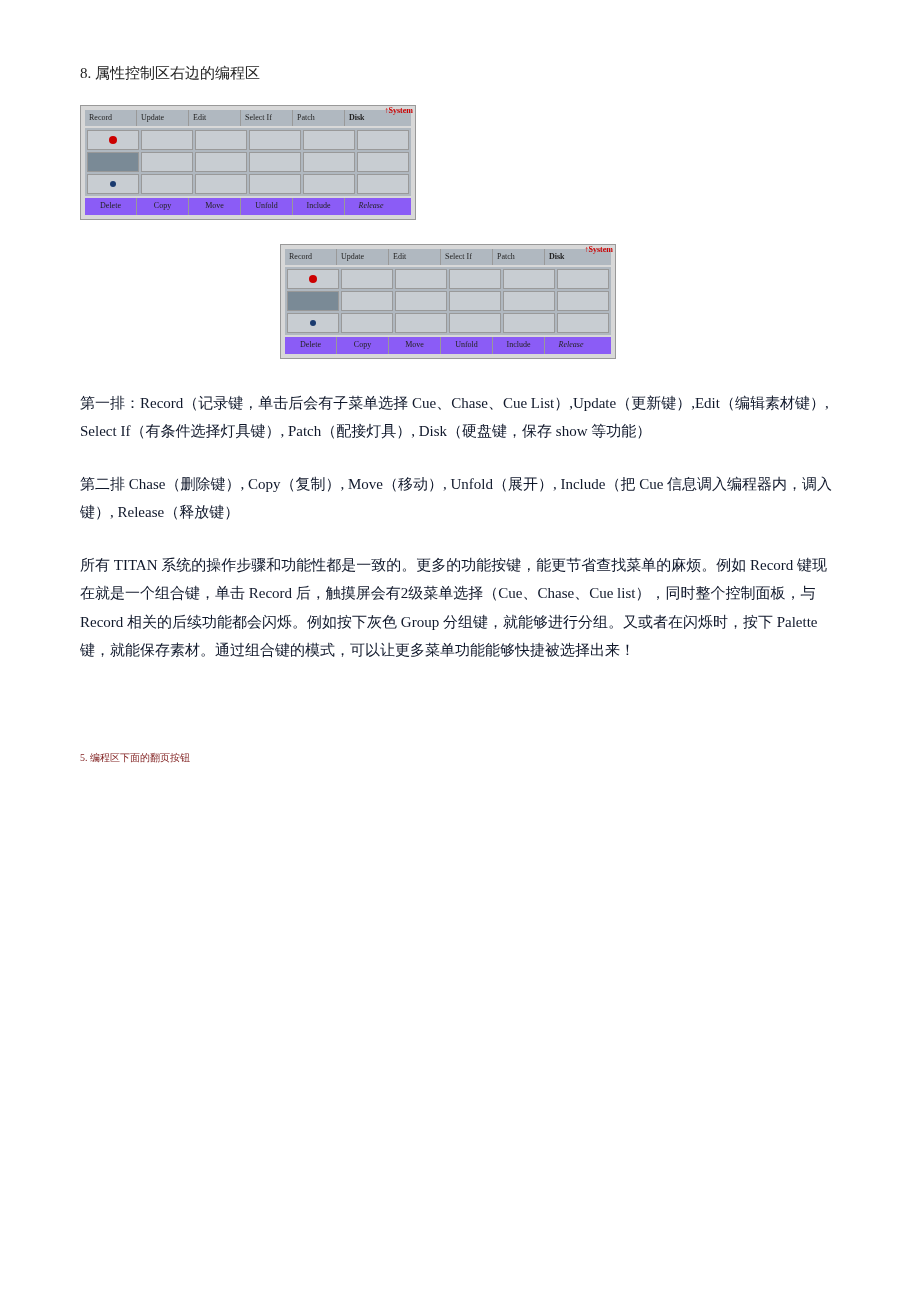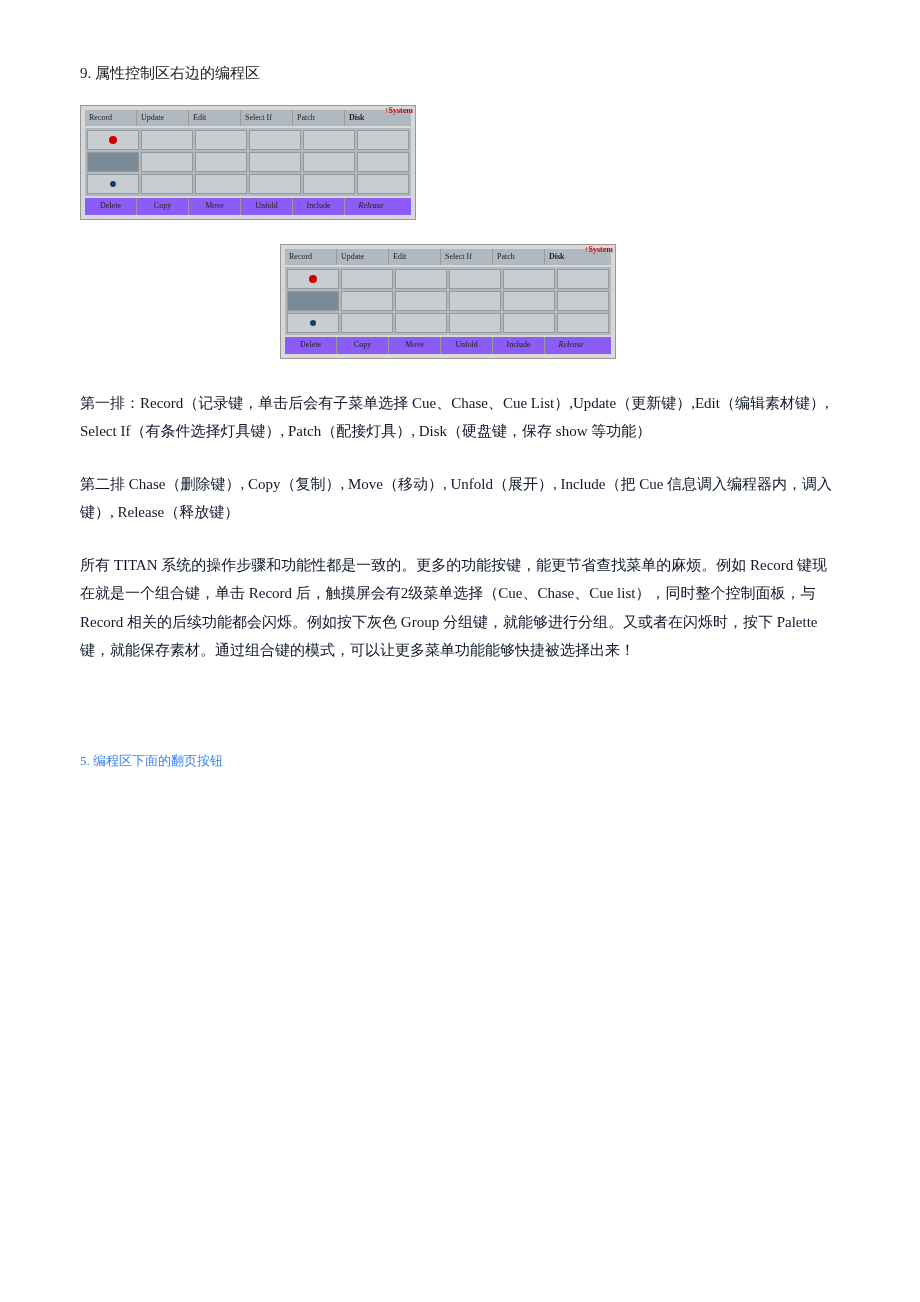--- a/index.html
+++ b/index.html
@@ -140,33 +140,33 @@
 
     .paragraph {
       margin-bottom: 24px;
       font-size: 15px;
       line-height: 1.9;
       color: #0f172a;
       margin-top: 14px;
     }
 
     .section-5-title {
-      font-size: 13px;
+      font-size: 10px;
       margin-top: 40px;
-      color: #3b82f6;
+      color: #7f1d1d;
     }
 
     .spacer {
       height: 20px;
     }
   </style>
 </head>
 <body>
 
-<div class="section-title">9. 属性控制区右边的编程区</div>
+<div class="section-title">8. 属性控制区右边的编程区</div>
 
 <div class="diagram-container">
 
   <div class="panel" style="position:relative;">
     <div class="panel-top-label">↑System</div>
     <div class="panel-header">
       <div class="panel-header-cell">Record</div>
       <div class="panel-header-cell">Update</div>
       <div class="panel-header-cell">Edit</div>
       <div class="panel-header-cell">Select If</div>

